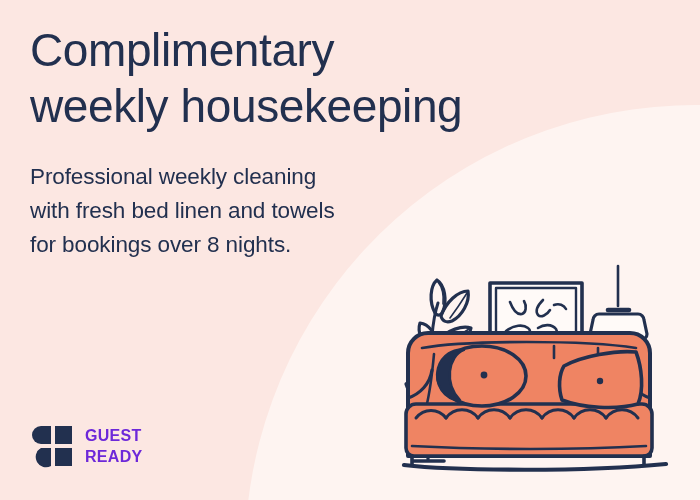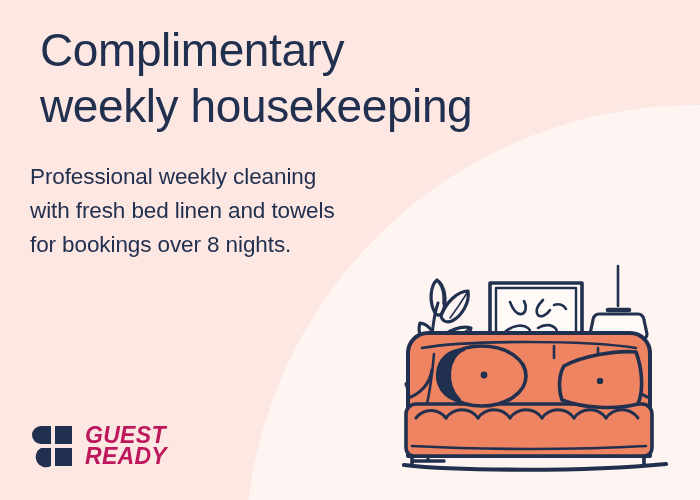--- a/index.html
+++ b/index.html
@@ -28,21 +28,21 @@
     top: 105px;
     width: 900px;
     height: 900px;
     background: #fef4f1;
     border-radius: 50%;
     transform: rotate(-8deg);
     pointer-events: none;
   }
   .headline {
     position: absolute;
-    left: 40px;
+    left: 30px;
     top: 22px;
     width: 620px;
     color: #22304f;
     font-size: 46px;
     font-weight: 300;
     line-height: 56px;
     letter-spacing: -0.4px;
     white-space: pre-line;
   }
   .subcopy {
@@ -64,27 +64,26 @@
     display: flex;
     align-items: center;
     gap: 11px;
   }
   .logo-mark {
     width: 42px;
     height: 44px;
     display: block;
   }
   .logo-text {
-    color: #be185d;
-    font-size: 23px;
+    color: #6d28d9;
+    font-size: 16px;
     font-weight: 700;
     line-height: 21px;
     letter-spacing: 0.3px;
     white-space: pre-line;
-    font-style: italic;
   }
   .illustration {
     position: absolute;
     left: 386px;
     top: 258px;
     width: 314px;
     height: 242px;
   }
   .illustration svg {
     display: block;

